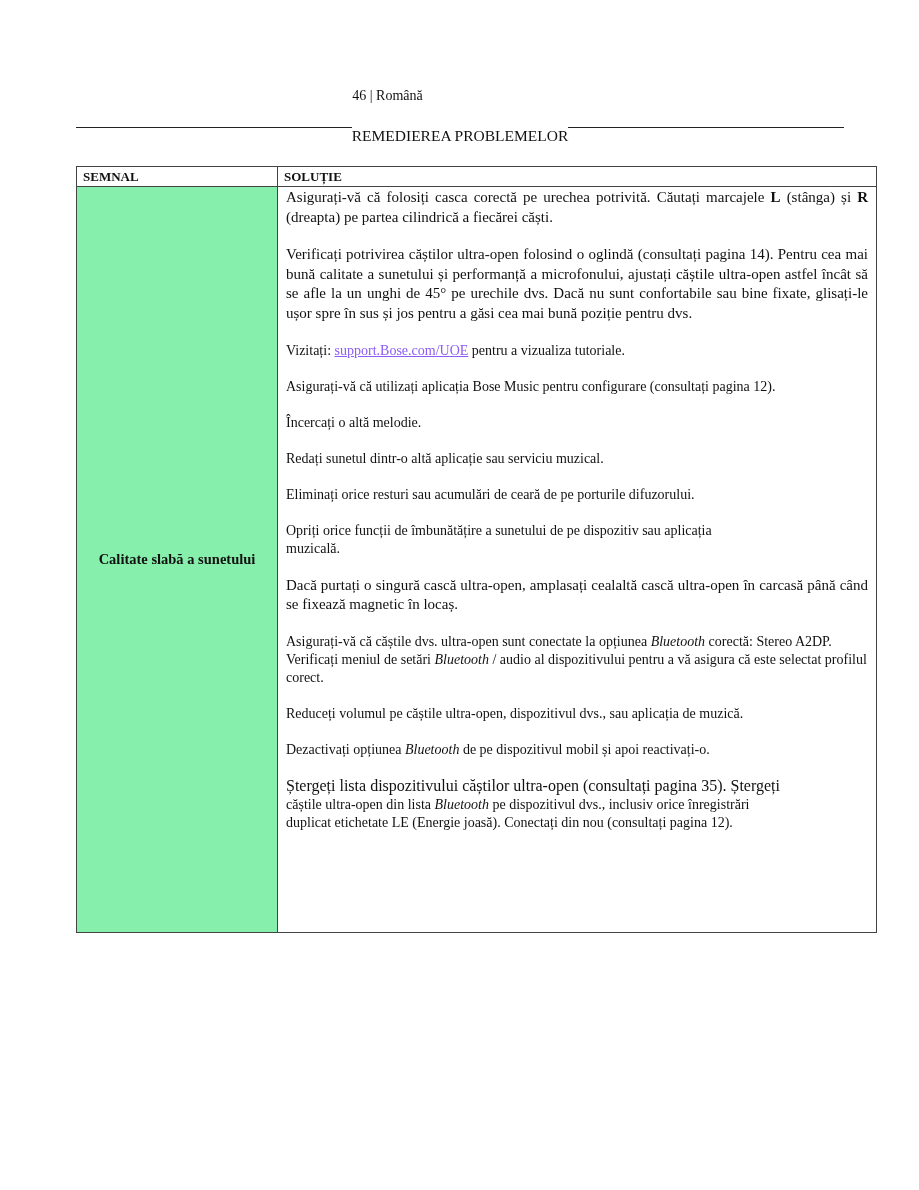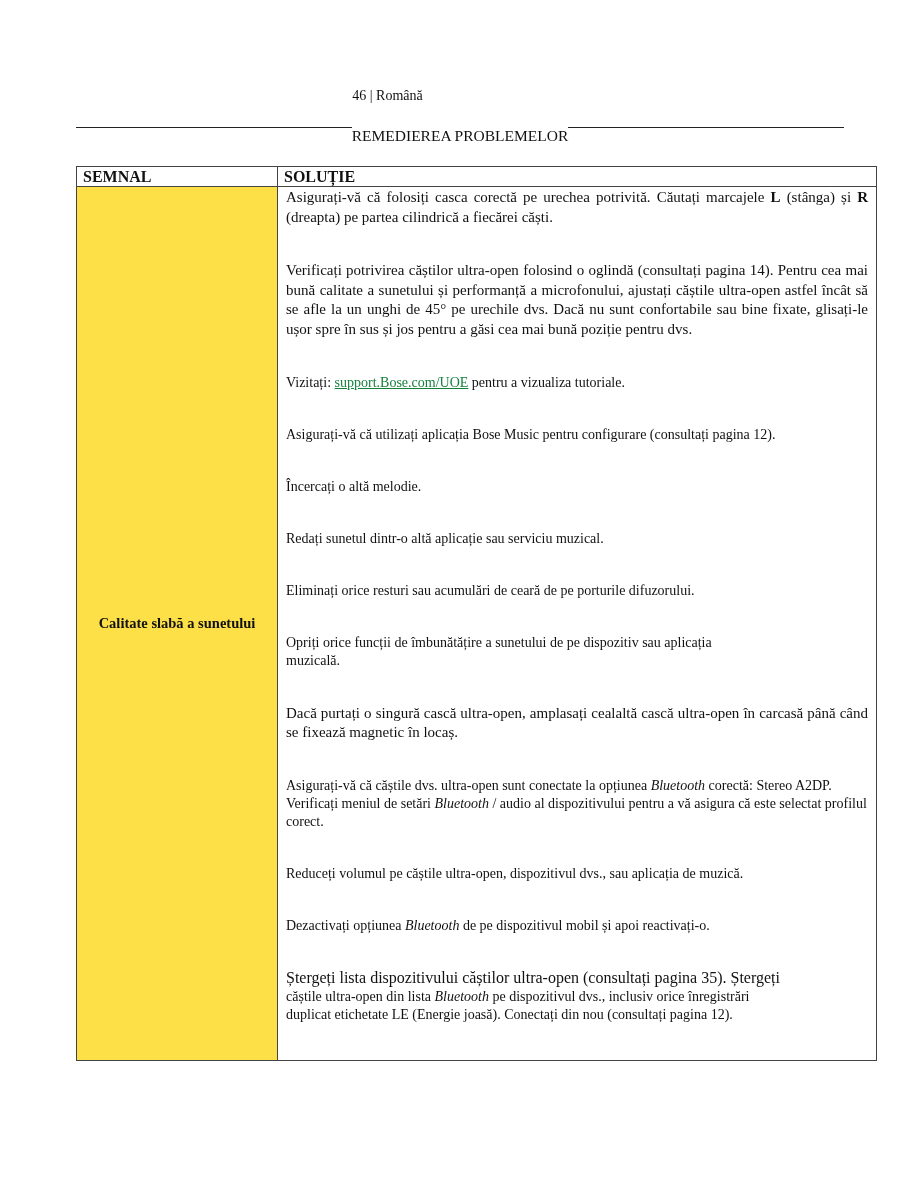--- a/index.html
+++ b/index.html
@@ -5,30 +5,30 @@
   html, body { margin: 0; padding: 0; background: #ffffff; }
   body { width: 919px; height: 1190px; position: relative; overflow: hidden;
          font-family: "Liberation Serif", "DejaVu Serif", serif; color: #111; }
   .page-header { position: absolute; top: 88px; left: 0; width: 775px; text-align: center; font-size: 14px; }
   .section-title { position: absolute; top: 127px; left: 76px; width: 768px; font-size: 15.5px;
                    display: flex; white-space: nowrap; }
   .section-title .rule { flex: 1; border-bottom: 1px solid #222; height: 0; margin-bottom: 3px; }
   .section-title .txt { padding: 0 0px; line-height: 18px; }
   table.ts { position: absolute; top: 166px; left: 76px; width: 801px; border-collapse: collapse; }
   table.ts th, table.ts td { border: 1px solid #444; }
-  table.ts th { text-align: left; font-weight: bold; font-size: 16px; padding: 2px 6px; height: 15px; line-height: 15px; }
+  table.ts th { text-align: left; font-weight: bold; font-size: 13px; padding: 2px 6px; height: 15px; line-height: 15px; }
   th.col-signal { width: 188px; }
-  td.signal-cell { background: #fde047; text-align: center; vertical-align: middle; font-weight: bold;
+  td.signal-cell { background: #86efac; text-align: center; vertical-align: middle; font-weight: bold;
                    font-size: 14.5px; padding: 0 6px; }
   td.solution-cell { vertical-align: top; padding: 1px 8px 36px 8px; height: 708px; }
   .sol { margin: 0; text-align: justify; }
   .sol.big { font-size: 15px; line-height: 19.6px; }
   .sol.small { font-size: 14px; line-height: 18px; text-align: left; }
-  .sol + .sol { margin-top: 34px; }
-  .link { text-decoration: underline; color: #15803d; }
+  .sol + .sol { margin-top: 18px; }
+  .link { text-decoration: underline; color: #8b5cf6; }
   b.mark { font-weight: bold; }
   i { font-style: italic; }
 </style>
 </head>
 <body>
 
 <div class="page-header">46 | Română</div>
 
 <div class="section-title">
   <span class="rule"></span>

